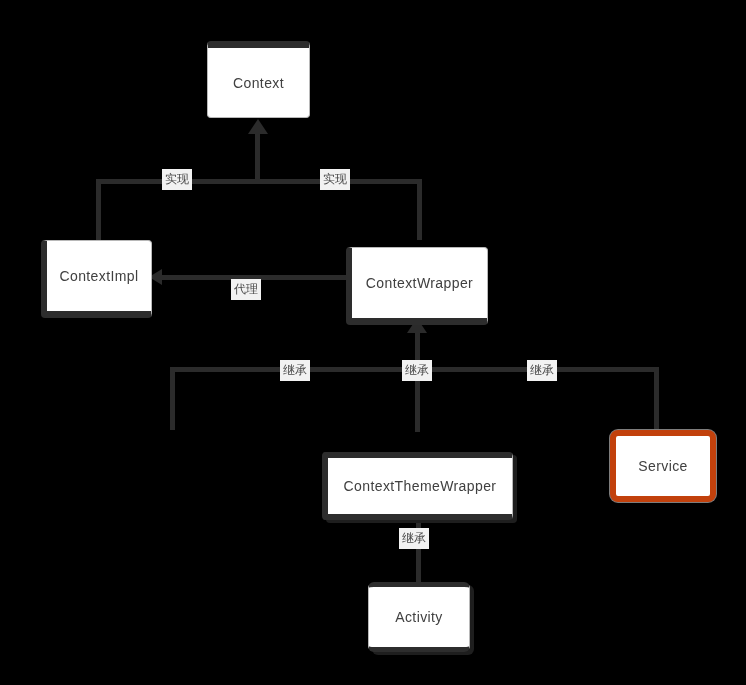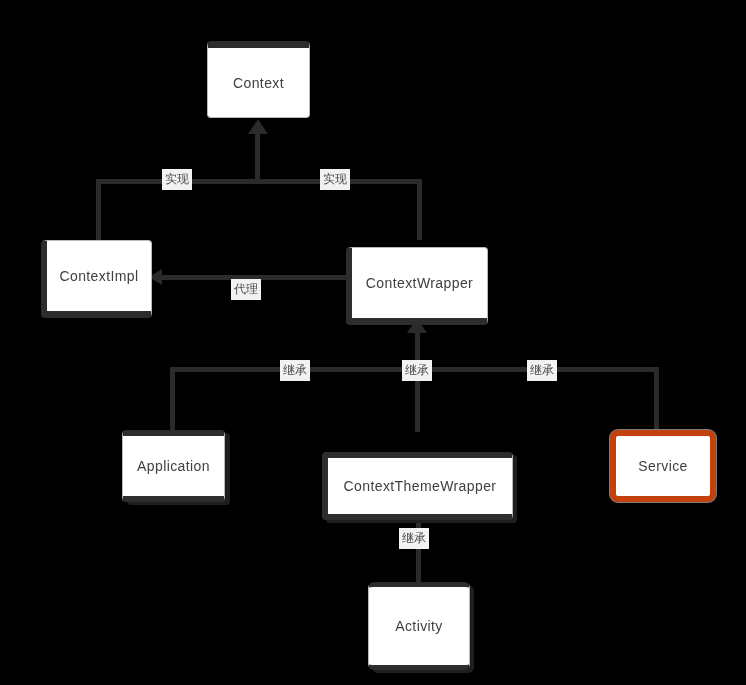--- a/index.html
+++ b/index.html
@@ -20,21 +20,21 @@
   .b-app{border:1px solid #b8b8b8;border-top:6px solid #2d2d2d;border-bottom:6px solid #2d2d2d;box-shadow:5px 3px 0 #1e1e1e;}
   .b-ctw{border:1px solid #b8b8b8;border-top:6px solid #2d2d2d;border-bottom:6px solid #2d2d2d;border-left:6px solid #2d2d2d;box-shadow:4px 3px 0 #1e1e1e;}
   .b-service{border:6px solid #c2410c;border-radius:8px;box-shadow:0 0 0 1px #7d7d7d;}
   .b-activity{border:1px solid #b8b8b8;border-top:5px solid #2d2d2d;border-bottom:5px solid #2d2d2d;box-shadow:4px 3px 0 #1e1e1e;border-radius:6px;}
   .n-context{left:207px;top:41px;width:103px;height:77px;}
   .n-cimpl{left:41px;top:240px;width:111px;height:78px;}
   .n-cwrap{left:346px;top:240px;width:142px;height:78px;margin-top:7px;}
   .n-app{left:122px;top:430px;width:103px;height:72px;}
   .n-ctw{left:322px;top:432px;width:191px;height:68px;margin-top:20px;}
   .n-service{left:610px;top:430px;width:106px;height:72px;}
-  .n-activity{left:368px;top:582px;width:102px;height:88px;}
+  .n-activity{left:368px;top:582px;width:102px;height:70px;}
   
   .line{position:absolute;background:#2b2b2b;}
   .l-ctx-v{left:255px;top:133px;width:5px;height:50px;}
   .l-top-h{left:96px;top:179px;width:326px;height:5px;}
   .l-left-v{left:96px;top:179px;width:5px;height:61px;}
   .l-right-v{left:417px;top:179px;width:5px;height:61px;}
   .l-proxy-h{left:160px;top:275px;width:186px;height:5px;}
   .l-mid-v{left:415px;top:332px;width:5px;height:100px;}
   .l-trunk-h{left:170px;top:367px;width:489px;height:5px;}
   .l-app-v{left:170px;top:367px;width:5px;height:63px;}
@@ -90,23 +90,20 @@
 
   <div class="node b-context n-context">
     <span class="node-label">Context</span>
   </div>
   <div class="node b-cimpl n-cimpl">
     <span class="node-label">ContextImpl</span>
   </div>
   <div class="node b-cwrap n-cwrap">
     <span class="node-label">ContextWrapper</span>
   </div>
-  <div class="node b-app n-app">
-    <span class="node-label">Application</span>
-  </div>
   <div class="node b-ctw n-ctw">
     <span class="node-label">ContextThemeWrapper</span>
   </div>
   <div class="node b-service n-service">
     <span class="node-label">Service</span>
   </div>
   <div class="node b-activity n-activity">
     <span class="node-label">Activity</span>
   </div>
 

